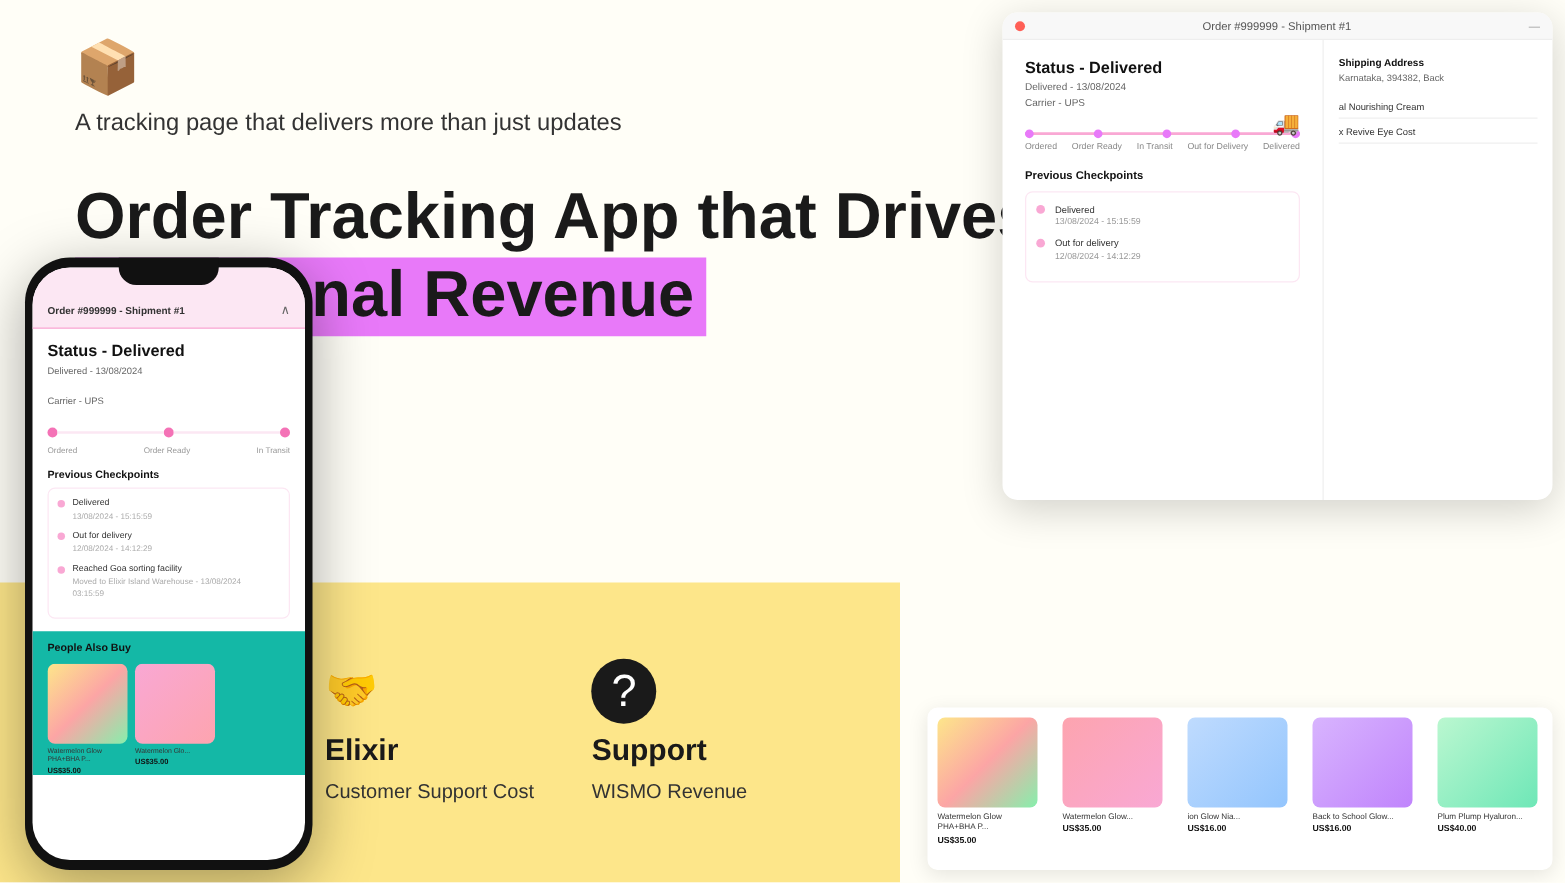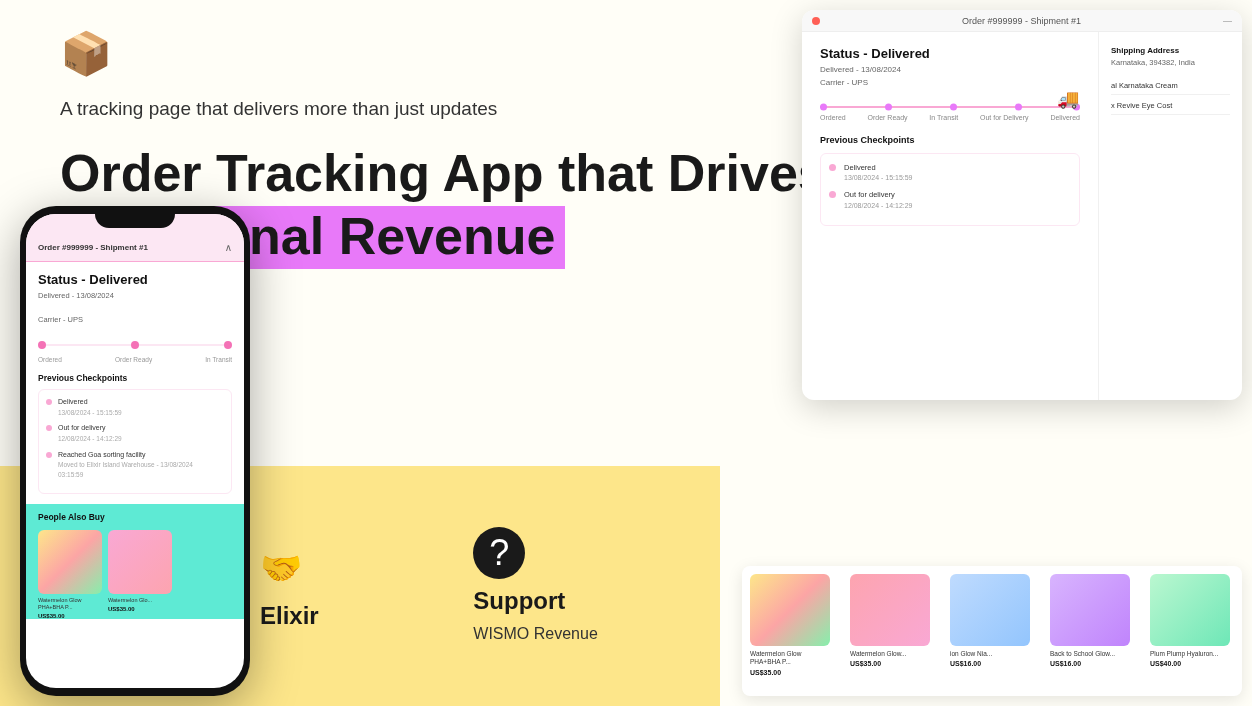--- a/index.html
+++ b/index.html
@@ -19,21 +19,21 @@
       left: 60px;
     }
     .logo-box {
       width: 52px;
       height: 52px;
     }
 
     
     .subtitle {
       position: absolute;
-      top: 98px;
+      top: 88px;
       left: 60px;
       font-size: 19px;
       color: #333;
       font-weight: 400;
     }
 
     
     .main-heading {
       position: absolute;
       top: 145px;
@@ -285,21 +285,21 @@
     }
 
     .mob-section { font-size: 8.5px; font-weight: 700; color: #111; margin-bottom: 6px; }
 
     .mob-cp { display: flex; gap: 6px; margin-bottom: 6px; align-items: flex-start; }
     .mob-cp-dot { width: 6px; height: 6px; border-radius: 50%; background: #f9a8d4; margin-top: 2px; flex-shrink: 0; }
     .mob-cp-text { font-size: 7px; color: #333; line-height: 1.5; }
     .mob-cp-time { font-size: 6.5px; color: #aaa; }
 
     .mob-also-buy {
-      background: #5eead4;
+      background: #14b8a6;
       padding: 8px 12px 0 12px;
     }
     .mob-also-title { font-size: 8.5px; font-weight: 700; color: #111; margin-bottom: 8px; }
     .mob-products {
       display: flex;
       gap: 6px;
       overflow: hidden;
     }
     .mob-product {
       width: 64px;
@@ -378,20 +378,21 @@
 
   <div class="feature-item">
     <div class="feature-icon" style="font-size:38px; line-height:52px;">↩</div>
     <div class="feature-title">Get</div>
     <div class="feature-desc">Repeat Purchases</div>
   </div>
 
   <div class="feature-item">
     <div class="feature-icon" style="font-size:34px; line-height:52px;">🤝</div>
     <div class="feature-title">Elixir</div>
+    <div class="feature-desc">Customer Support Cost</div>
   </div>
 
   <div class="feature-item">
     <div class="feature-icon" style="font-size:36px; line-height:52px; background:#1a1a1a; border-radius:50%; width:52px; height:52px; display:flex; align-items:center; justify-content:center; color:white;">?</div>
     <div class="feature-title">Support</div>
     <div class="feature-desc">WISMO Revenue</div>
   </div>
 </div>
 
 <div class="desktop-mockup">
@@ -437,25 +438,25 @@
         <div class="checkpoint-item">
           <div class="cp-dot"></div>
           <div class="cp-text">
             <div>Out for delivery</div>
             <div class="cp-time">12/08/2024 - 14:12:29</div>
           </div>
         </div>
       </div>
     </div>
 
-    <div style="width:144px; padding:14px 12px; border-left:1px solid #f0f0f0; position:relative;">
+    <div style="width:184px; padding:14px 12px; border-left:1px solid #f0f0f0; position:relative;">
       <div class="addr-title">Shipping Address</div>
-      <div class="addr-text">Karnataka, 394382, India</div>
+      <div class="addr-text">Karnataka, 394382, Back</div>
       <div style="margin-top:14px;">
-        <div style="font-size:7.5px; color:#333; margin-bottom:6px; padding-bottom:4px; border-bottom:1px solid #f0f0f0;">al Karnataka Cream</div>
+        <div style="font-size:7.5px; color:#333; margin-bottom:6px; padding-bottom:4px; border-bottom:1px solid #f0f0f0;">al Nourishing Cream</div>
         <div style="font-size:7.5px; color:#333; margin-bottom:6px; padding-bottom:4px; border-bottom:1px solid #f0f0f0;">x Revive Eye Cost</div>
       </div>
     </div>
   </div>
 </div>
 
 <div class="mobile-mockup">
   <div class="mobile-notch"></div>
   <div class="mobile-screen">
     <div class="mob-header">

